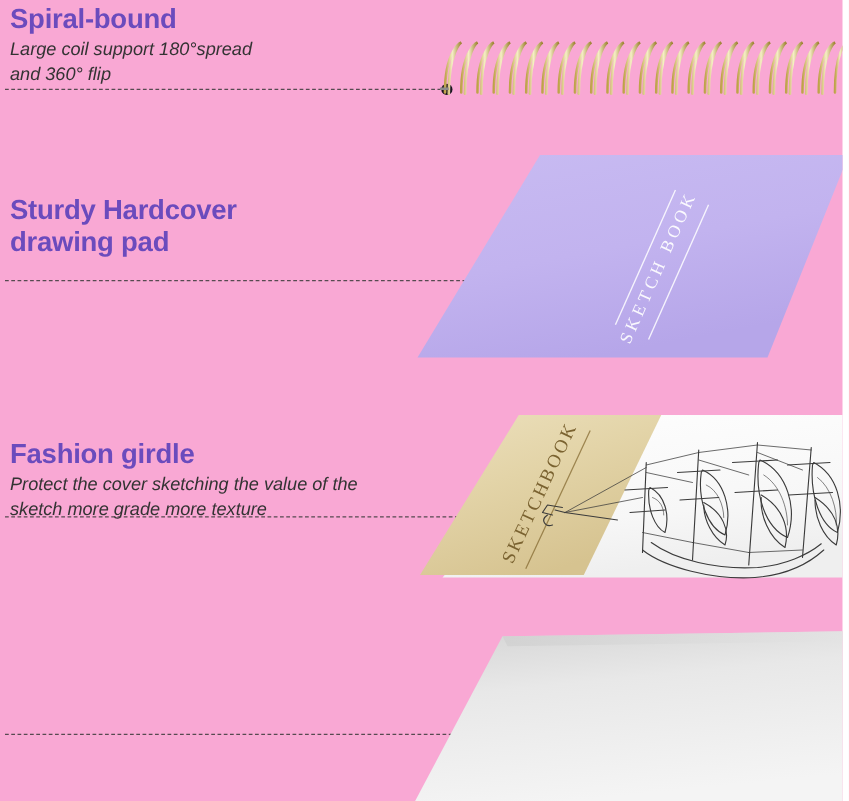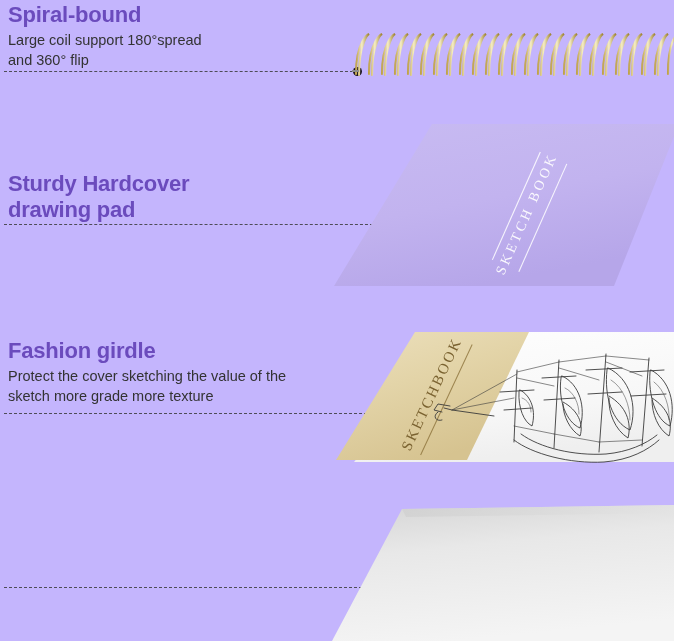--- a/index.html
+++ b/index.html
@@ -10,21 +10,21 @@
   }
   body {
     font-family: "Liberation Sans", sans-serif;
     -webkit-font-smoothing: antialiased;
   }
   #page {
     position: relative;
     width: 674px;
     height: 641px;
     overflow: hidden;
-    background: #c4b5fd;
+    background: #f9a8d4;
   }
 
   
   .feature-text {
     position: absolute;
     left: 8px;
     width: 360px;
   }
   .feature-heading {
     margin: 0;
@@ -37,20 +37,21 @@
     white-space: pre-line;
   }
   .feature-body {
     margin: 2px 0 0 0;
     font-family: "Liberation Sans", sans-serif;
     font-weight: normal;
     font-size: 14.5px;
     line-height: 20px;
     color: #333333;
     white-space: pre-line;
+    font-style: italic;
   }
 
   
   .connector {
     position: absolute;
     height: 2px;
     left: 4px;
     border-top: 1.5px dashed #3a3a3a;
     opacity: 0.85;
   }
@@ -134,21 +135,21 @@
         <path d="M264,46 C264,12 277,6 277,6 C277,6 267,13 267,47"></path>
         <path d="M277,46 C277,12 290,6 290,6 C290,6 280,13 280,47"></path>
         <path d="M290,46 C290,12 303,6 303,6 C303,6 293,13 293,47"></path>
         <path d="M303,46 C303,12 316,6 316,6 C316,6 306,13 306,47"></path>
         <path d="M316,46 C316,12 325,7 325,7"></path>
       </g>
       <path d="M0,43 L7,43" stroke="#8c8c8c" stroke-width="2"></path>
     </svg>
   </div>
 
-  <div class="feature-text" style="top:155px;margin-top:16px;">
+  <div class="feature-text" style="top:155px;">
     <h2 class="feature-heading">Sturdy Hardcover
 drawing pad</h2>
     <p class="feature-body"></p>
   </div>
   <div class="connector" style="top:224px; width:374px;"></div>
   <div class="connector-dot" style="left:373px; top:220px;"></div>
 
   <div class="art cover-wrap">
     <svg width="361" height="190" viewBox="0 0 361 190">
       <defs>
@@ -160,21 +161,21 @@
       </defs>
       <polygon points="114,14 361,14 296,176 16,176" fill="url(#coverGrad)"></polygon>
       <g transform="translate(209,104) rotate(-66)">
         <line x1="-56" y1="-13" x2="62" y2="-13" stroke="#ffffff" stroke-width="1.1" opacity="0.85"></line>
         <text x="0" y="4" text-anchor="middle" font-family="&quot;Liberation Serif&quot;, serif" font-size="14" letter-spacing="3.1" fill="#ffffff" opacity="0.92">SKETCH BOOK</text>
         <line x1="-56" y1="16" x2="62" y2="16" stroke="#ffffff" stroke-width="1.1" opacity="0.85"></line>
       </g>
     </svg>
   </div>
 
-  <div class="feature-text" style="top:338px;">
+  <div class="feature-text" style="top:350px;">
     <h2 class="feature-heading">Fashion girdle</h2>
     <p class="feature-body">Protect the cover sketching the value of the
 sketch more grade more texture</p>
   </div>
   <div class="connector" style="top:413px; width:368px;"></div>
   <div class="connector-dot" style="left:367px; top:409px;"></div>
 
   <div class="art girdle-wrap">
     <svg width="361" height="150" viewBox="0 0 361 150">
       <defs>

